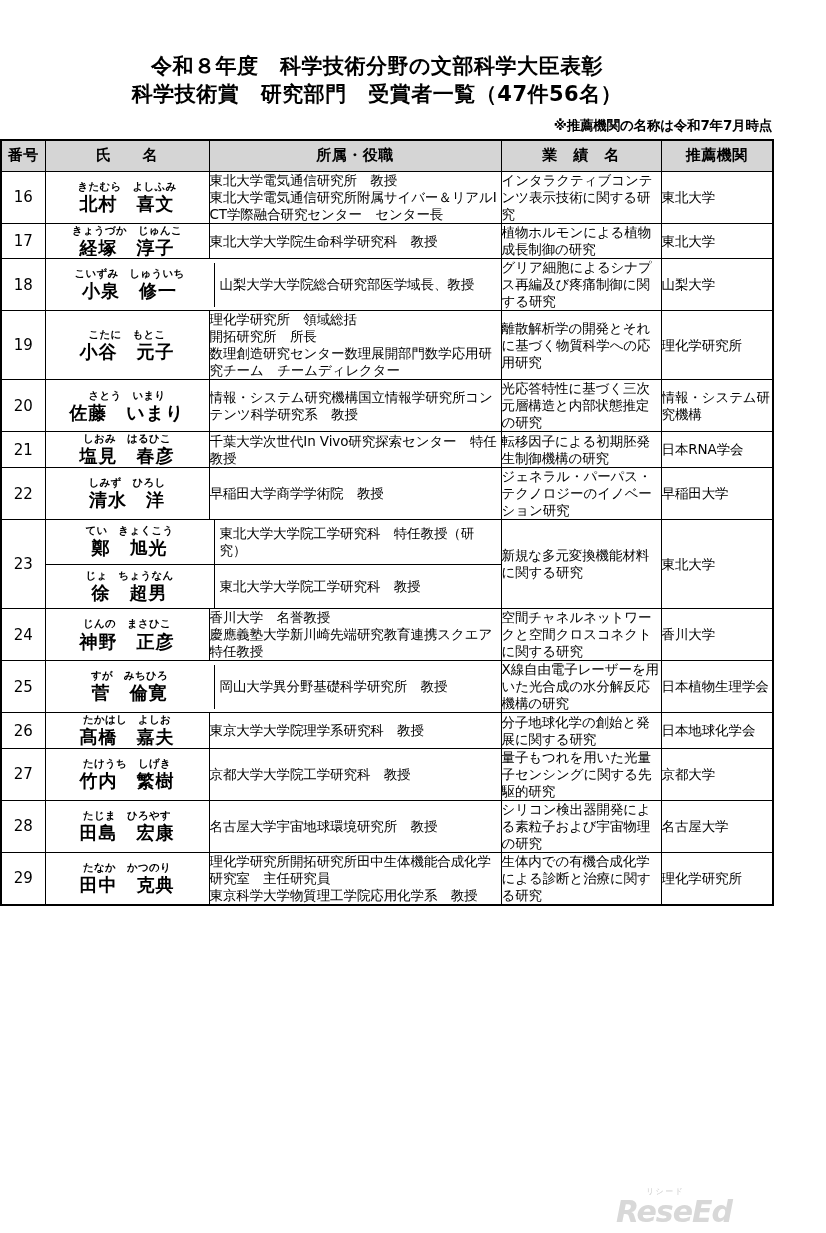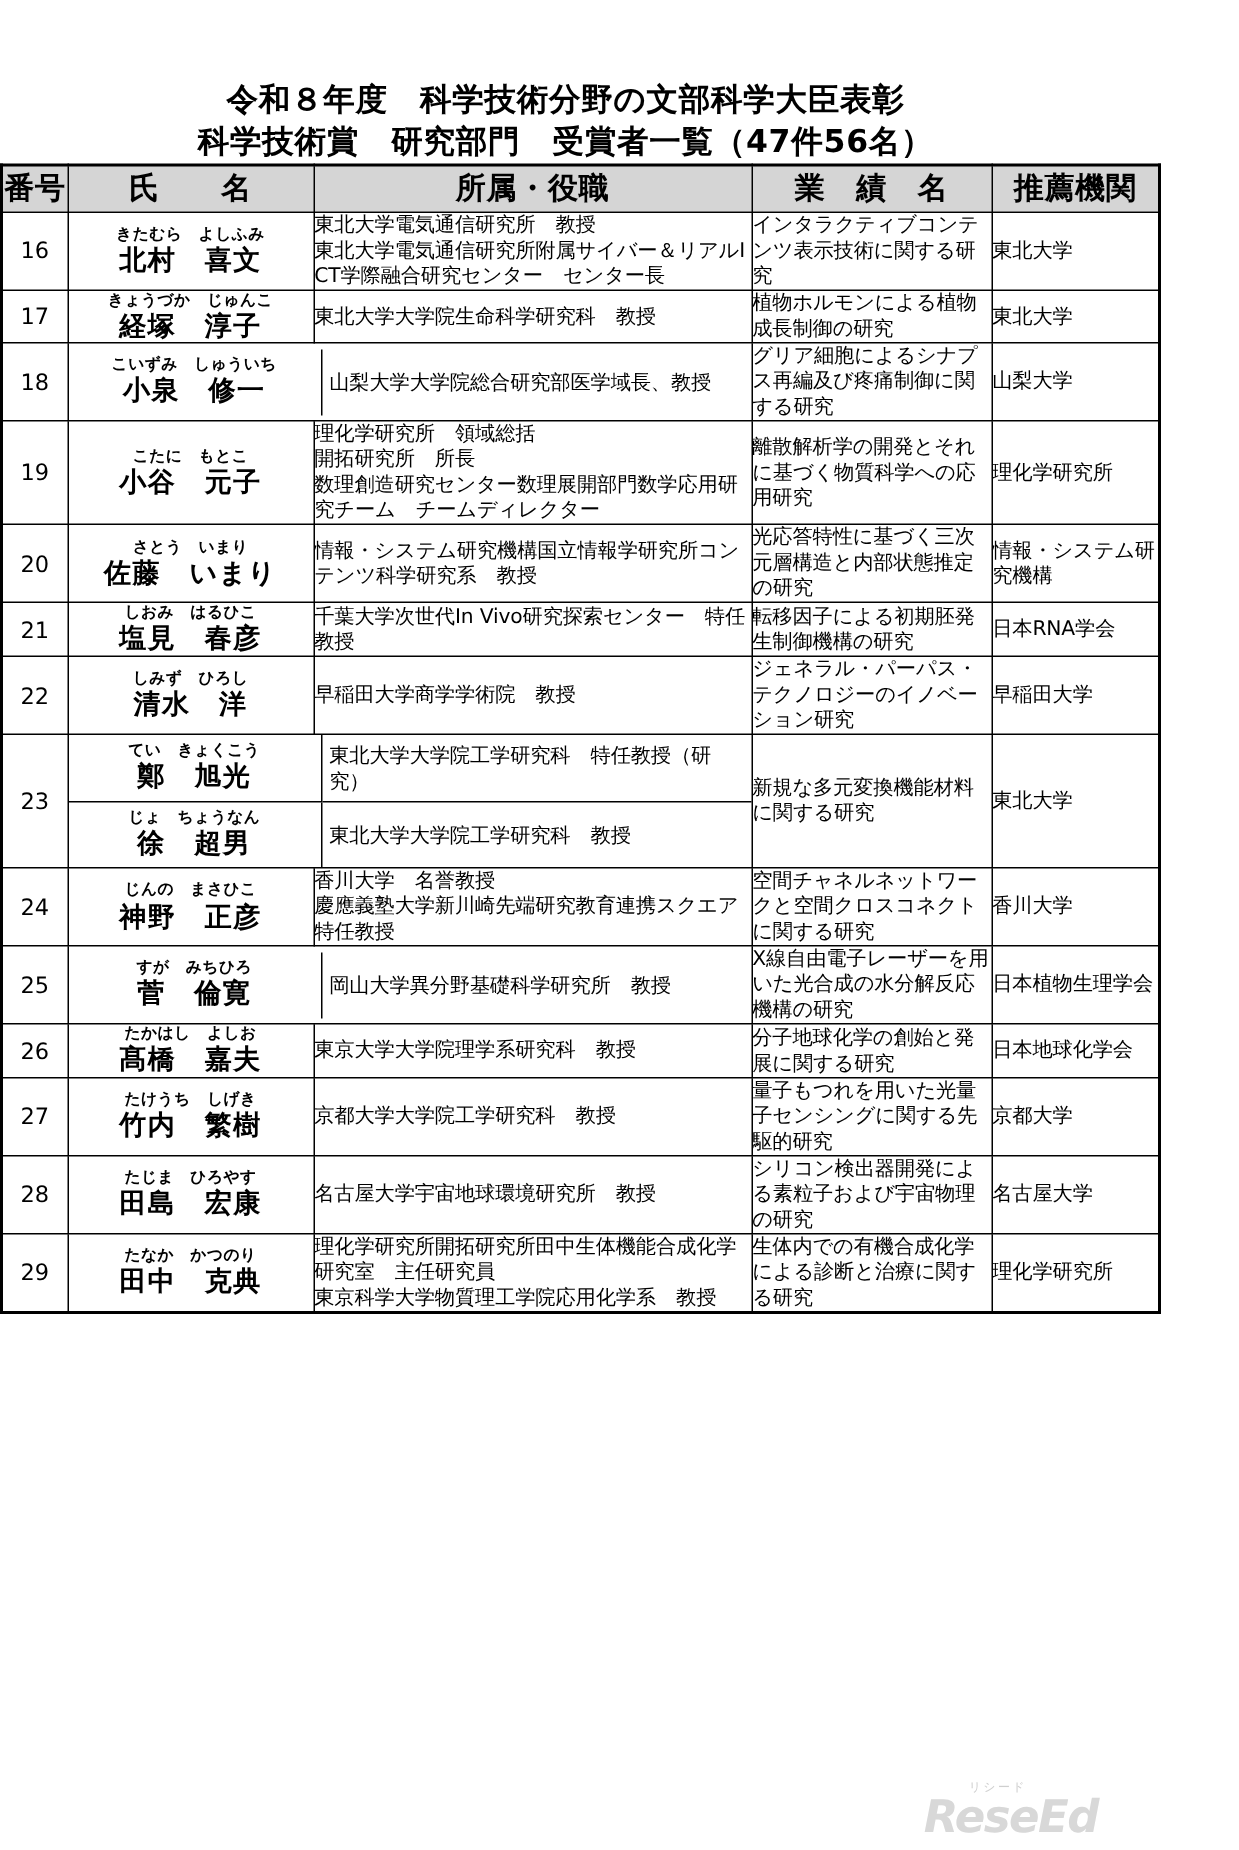--- a/index.html
+++ b/index.html
@@ -71,21 +71,21 @@
   table.awards th,
   table.awards td {
     border: 1.2px solid #000;
     vertical-align: middle;
     padding: 0;
   }
 
   thead th {
     background: #d5d5d5;
     height: 30px;
-    font-size: 20px;
+    font-size: 15px;
     font-weight: bold;
     text-align: center;
     border-bottom: 2.2px solid #000;
   }
   thead th .hdr { white-space: pre; letter-spacing: 0.5px; }
 
   
   td.no-cell {
     text-align: center;
     font-size: 15px;
@@ -153,21 +153,20 @@
   }
   table.sub td.sub-affil {
     border-left: 1.2px solid #000;
     font-size: 13.5px;
     line-height: 1.26;
     letter-spacing: -0.1px;
     white-space: pre-wrap;
     word-break: break-all;
     padding: 3px 2px 3px 5px;
     vertical-align: middle;
-    font-family: Liberation Serif, serif;
   }
   td.merged-pair { padding: 0; }
 
   
   .watermark {
     position: absolute;
     right: 22px;
     bottom: 6px;
     text-align: left;
     user-select: none;
@@ -196,20 +195,23 @@
 </head>
 <body>
 
 <div class="page">
 
   <div class="title-block">
     <div class="title-line">令和８年度　科学技術分野の文部科学大臣表彰</div>
     <div class="title-line">科学技術賞　研究部門　受賞者一覧（47件56名）</div>
   </div>
 
+  <div class="note-row">
+    <span class="note-text">※推薦機関の名称は令和7年7月時点</span>
+  </div>
 
   <div class="tbl-wrap">
     <table class="awards">
       <colgroup>
         <col class="c-no">
           <col class="c-name">
           <col class="c-affil">
           <col class="c-achieve">
           <col class="c-org">
       </colgroup>

